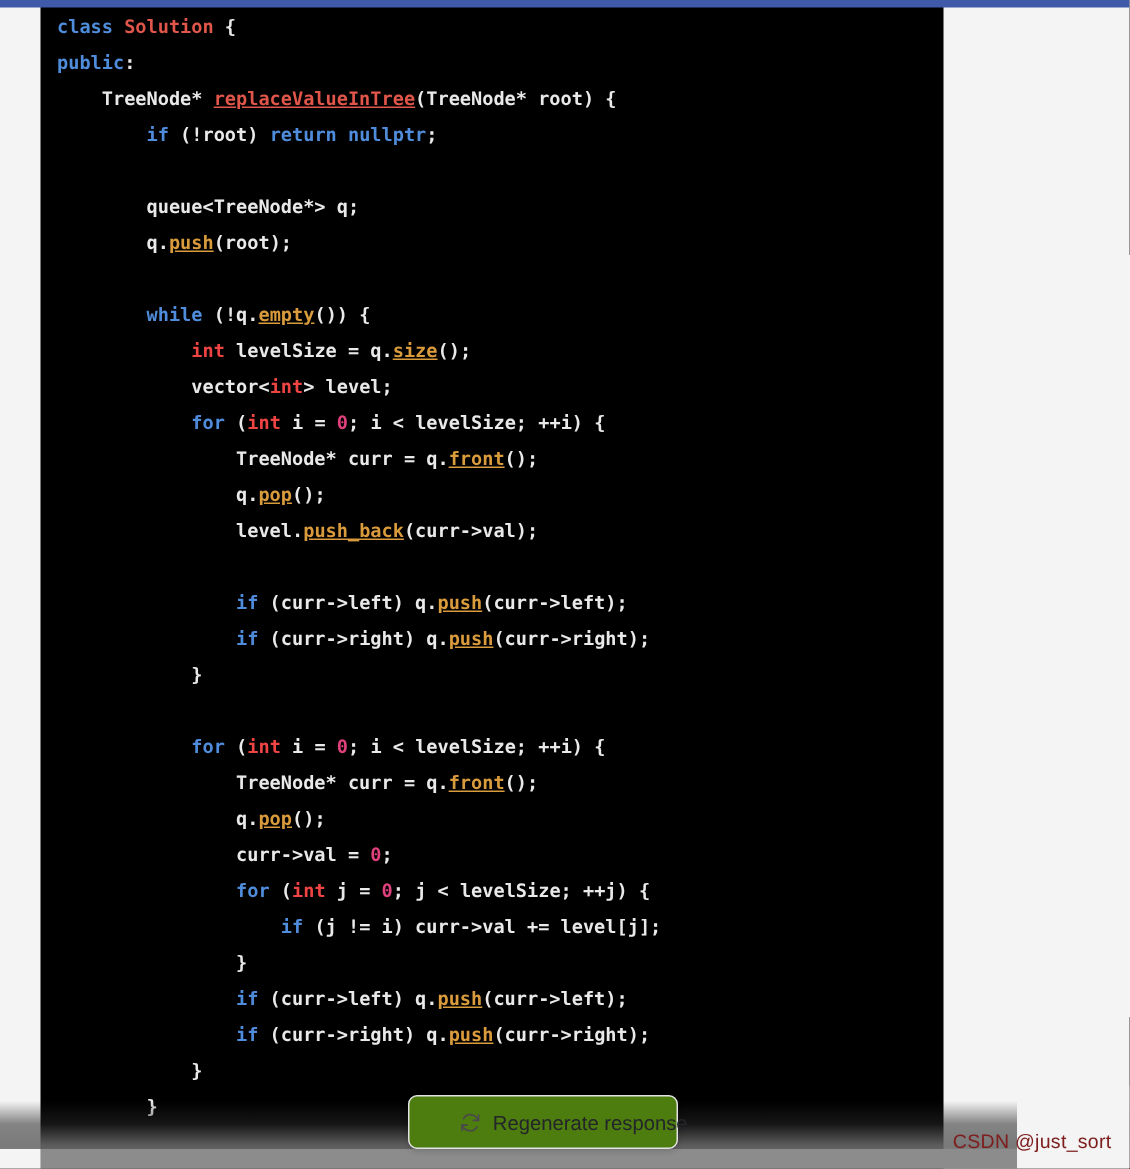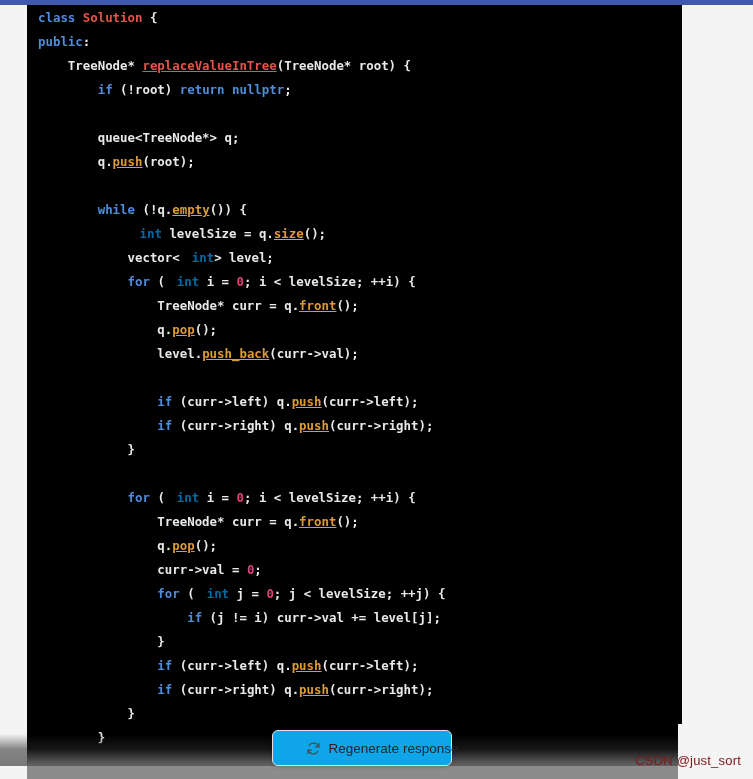--- a/index.html
+++ b/index.html
@@ -34,21 +34,21 @@
     height: 779px;
     background: #f4f4f4;
     z-index: 0;
   }
 
   
   #code-panel {
     position: absolute;
     top: 4px;
     left: 27px;
-    width: 655px;
+    width: 602px;
     height: 775px;
     background: #000000;
     overflow: hidden;
     z-index: 10;
   }
 
   #code-scroll {
     position: absolute;
     top: 0; left: 0;
     width: 651px;
@@ -70,21 +70,21 @@
   pre.code .ln {
     display: block;
     padding-left: 11px;
     height: 24px;
   }
 
   
   .t-key   { color: #4f8ddc; }   
   .t-cls   { color: #e0564a; }   
   .t-fn    { color: #e0564a; text-decoration: underline; }   
-  .t-type  { color: #0369a1; margin-left: 12px; }   
+  .t-type  { color: #ef4444; }   
   .t-num   { color: #e0417c; }   
   .t-meth  { color: #d99b3c; text-decoration: underline; }   
   .t-plain { color: #e9e9e9; }
 
   
   #bottom-fade {
     position: absolute;
     left: 0;
     top: 724px;
     width: 753px;
@@ -127,21 +127,21 @@
     z-index: 22;
   }
 
   
   #regen-btn {
     position: absolute;
     left: 272px;
     top: 730px;
     width: 180px;
     height: 36px;
-    background: #0ea5e9;
+    background: #4d7c0f;
     border: 1px solid #e3e3e3;
     border-radius: 6px;
     box-shadow: 0 1px 4px rgba(0,0,0,0.18);
     display: flex;
     align-items: center;
     justify-content: center;
     gap: 8px;
     z-index: 60;
     cursor: pointer;
     box-sizing: border-box;

